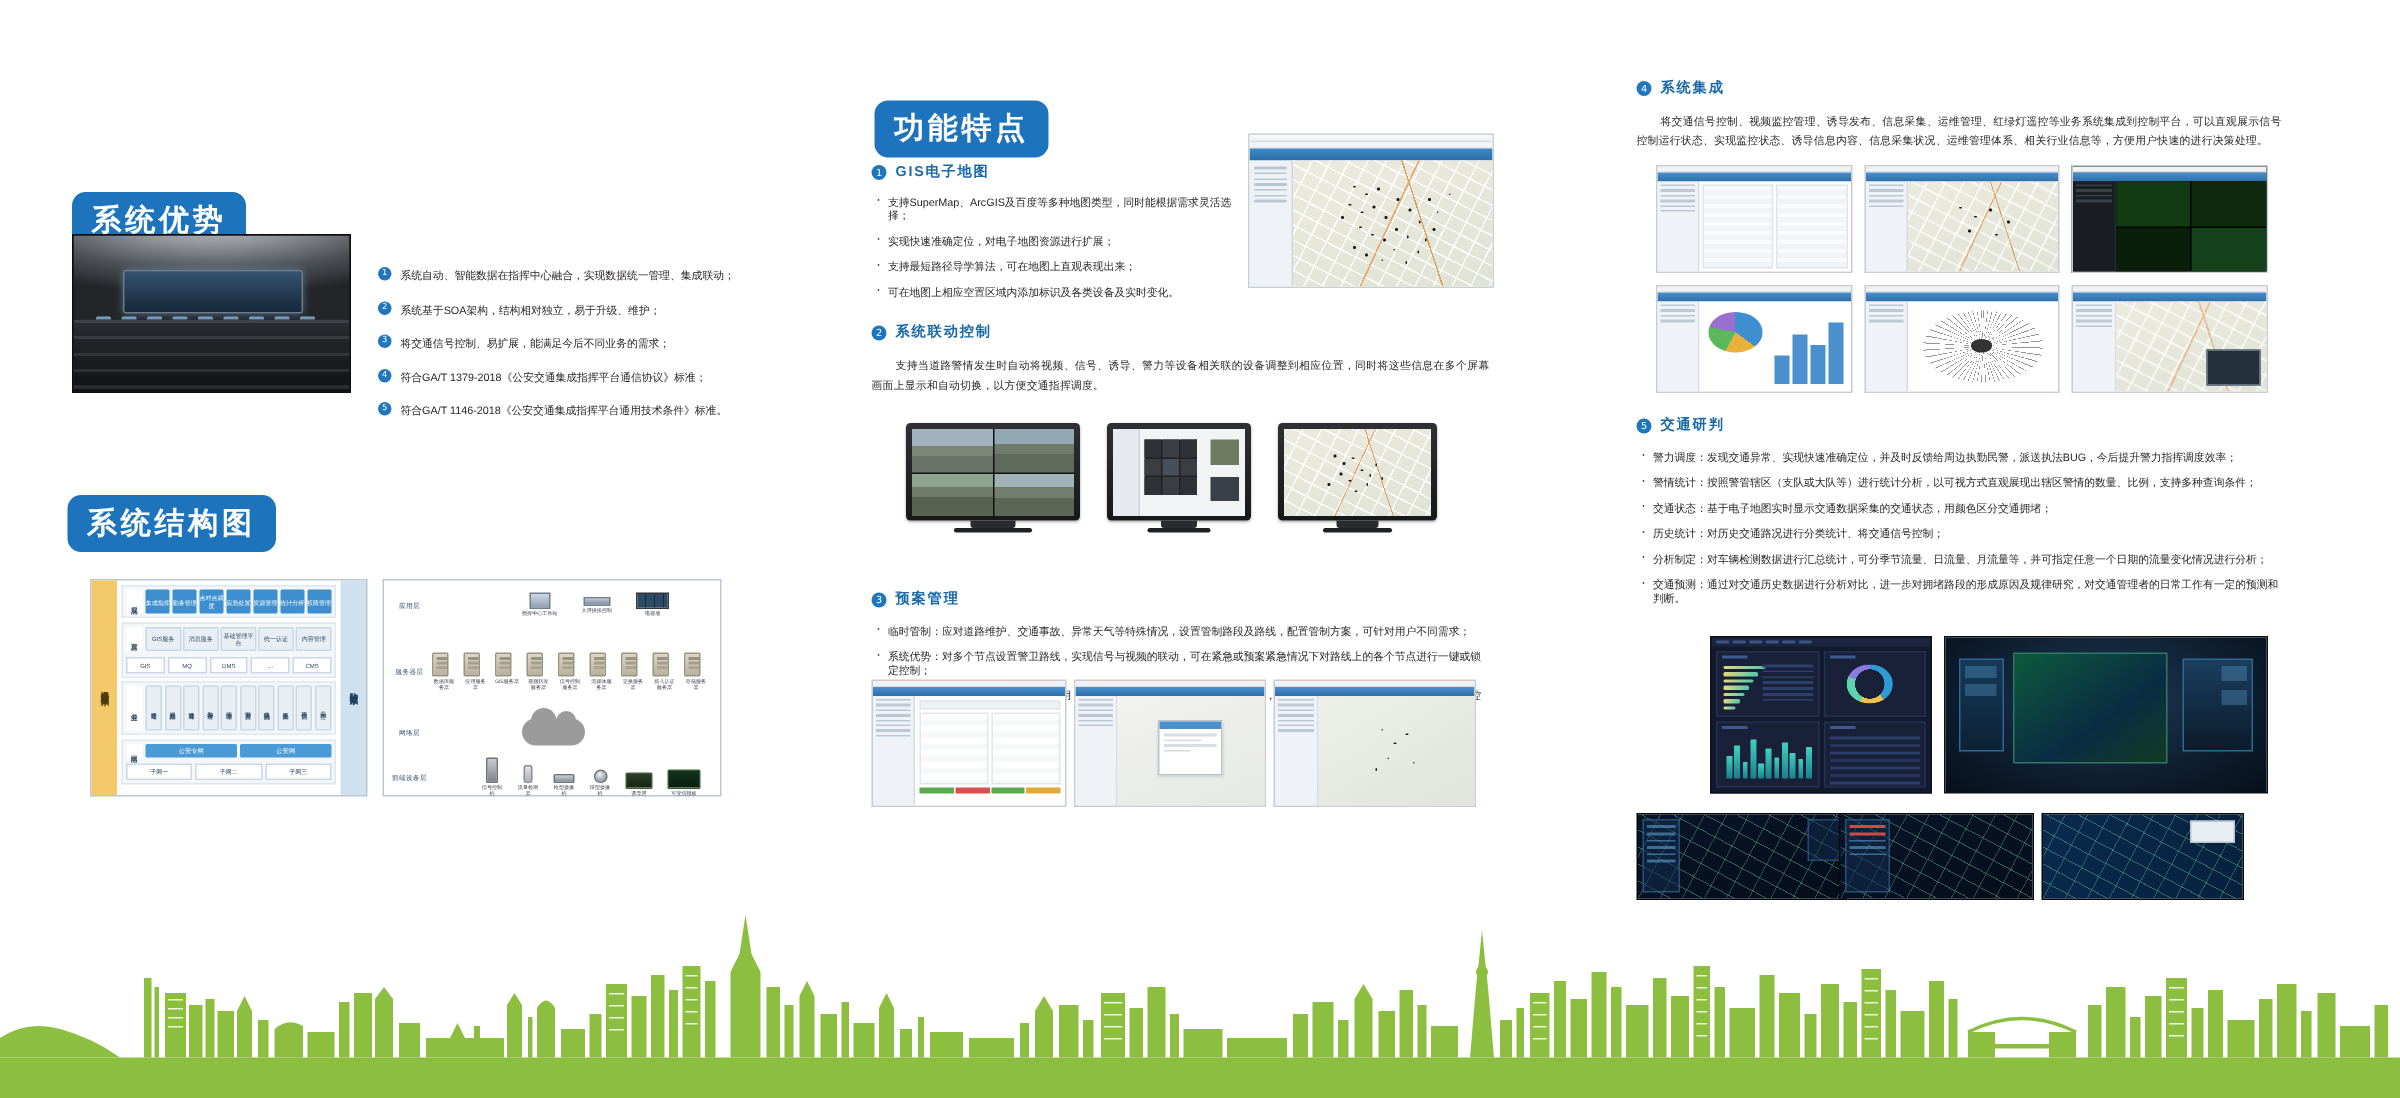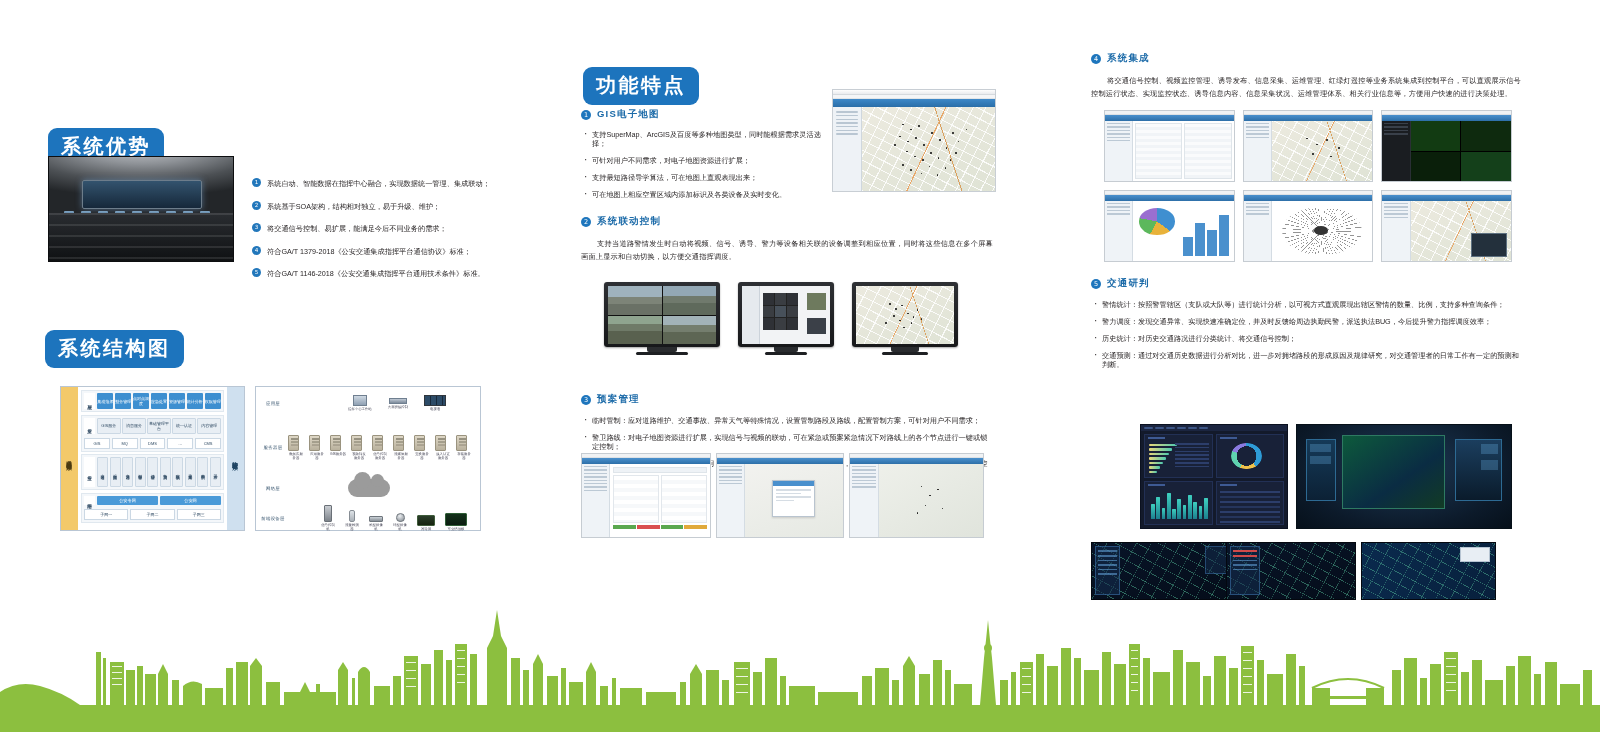--- a/index.html
+++ b/index.html
@@ -517,21 +517,21 @@
     <span class="badge">功能特点</span>
   </div>
 
   <div style="position:absolute;left:581px;top:108px;width:245px;">
     <div class="nhead">
       <span class="circ">1</span>
       <span class="ttl">GIS电子地图</span>
     </div>
     <ul class="bullets" style="margin-top:9px;">
       <li>支持SuperMap、ArcGIS及百度等多种地图类型，同时能根据需求灵活选择；</li>
-      <li>可针对用户不同需求，对电子地图资源进行扩展；</li>
+      <li>实现快速准确定位，对电子地图资源进行扩展；</li>
       <li>支持最短路径导学算法，可在地图上直观表现出来；</li>
       <li>可在地图上相应空置区域内添加标识及各类设备及实时变化。</li>
     </ul>
   </div>
 
   <div class="shot" style="position:absolute;left:832px;top:89px;width:164px;height:103px;">
     <div class="tbar"></div>
     <div class="tbar2"></div>
     <div class="blue">
         <span class="bt"></span>
@@ -651,21 +651,21 @@
     <div class="foot"></div>
   </div>
 
   <div style="position:absolute;left:581px;top:393px;width:412px;">
     <div class="nhead">
       <span class="circ">3</span>
       <span class="ttl">预案管理</span>
     </div>
     <ul class="bullets" style="margin-top:10px;">
       <li>临时管制：应对道路维护、交通事故、异常天气等特殊情况，设置管制路段及路线，配置管制方案，可针对用户不同需求；</li>
-      <li>警卫路线：对电子地图资源进行扩展，实现信号与视频的联动，可在紧急或预案紧急情况下对路线上的各个节点进行一键或锁定控制；</li>
+      <li>系统优势：对多个节点设置警卫路线，实现信号与视频的联动，可在紧急或预案紧急情况下对路线上的各个节点进行一键或锁定控制；</li>
       <li>大型活动：可根据规划好的路线和常用，针对不同需求设置不同的临时管制措施，当同时有大型事件发生自动选择预设的管控方案。</li>
     </ul>
   </div>
 
   <div class="thumb" style="position:absolute;left:581px;top:453px;width:130px;height:85px;">
     <div class="tb"></div>
     <div class="bb"></div>
     <div class="cont">
       <div class="lp">
           <i></i>
@@ -880,23 +880,25 @@
       </div>
     </div>
   </div>
 
   <div style="position:absolute;left:1091px;top:277px;width:432px;">
     <div class="nhead">
       <span class="circ">5</span>
       <span class="ttl">交通研判</span>
     </div>
     <ul class="bullets" style="margin-top:10px;">
+      <li>警力调度：发现交通异常、实现快速准确定位，并及时反馈给周边执勤民警，派送执法BUG，今后提升警力指挥调度效率；</li>
       <li>警情统计：按照警管辖区（支队或大队等）进行统计分析，以可视方式直观展现出辖区警情的数量、比例，支持多种查询条件；</li>
-      <li>警力调度：发现交通异常、实现快速准确定位，并及时反馈给周边执勤民警，派送执法BUG，今后提升警力指挥调度效率；</li>
+      <li>交通状态：基于电子地图实时显示交通数据采集的交通状态，用颜色区分交通拥堵；</li>
       <li>历史统计：对历史交通路况进行分类统计、将交通信号控制；</li>
+      <li>分析制定：对车辆检测数据进行汇总统计，可分季节流量、日流量、月流量等，并可指定任意一个日期的流量变化情况进行分析；</li>
       <li>交通预测：通过对交通历史数据进行分析对比，进一步对拥堵路段的形成原因及规律研究，对交通管理者的日常工作有一定的预测和判断。</li>
     </ul>
   </div>
 
   <div class="dash" style="position:absolute;left:1140px;top:424px;width:148px;height:105px;">
     <div class="dbar">
         <i></i>
         <i></i>
         <i></i>
         <i></i>

